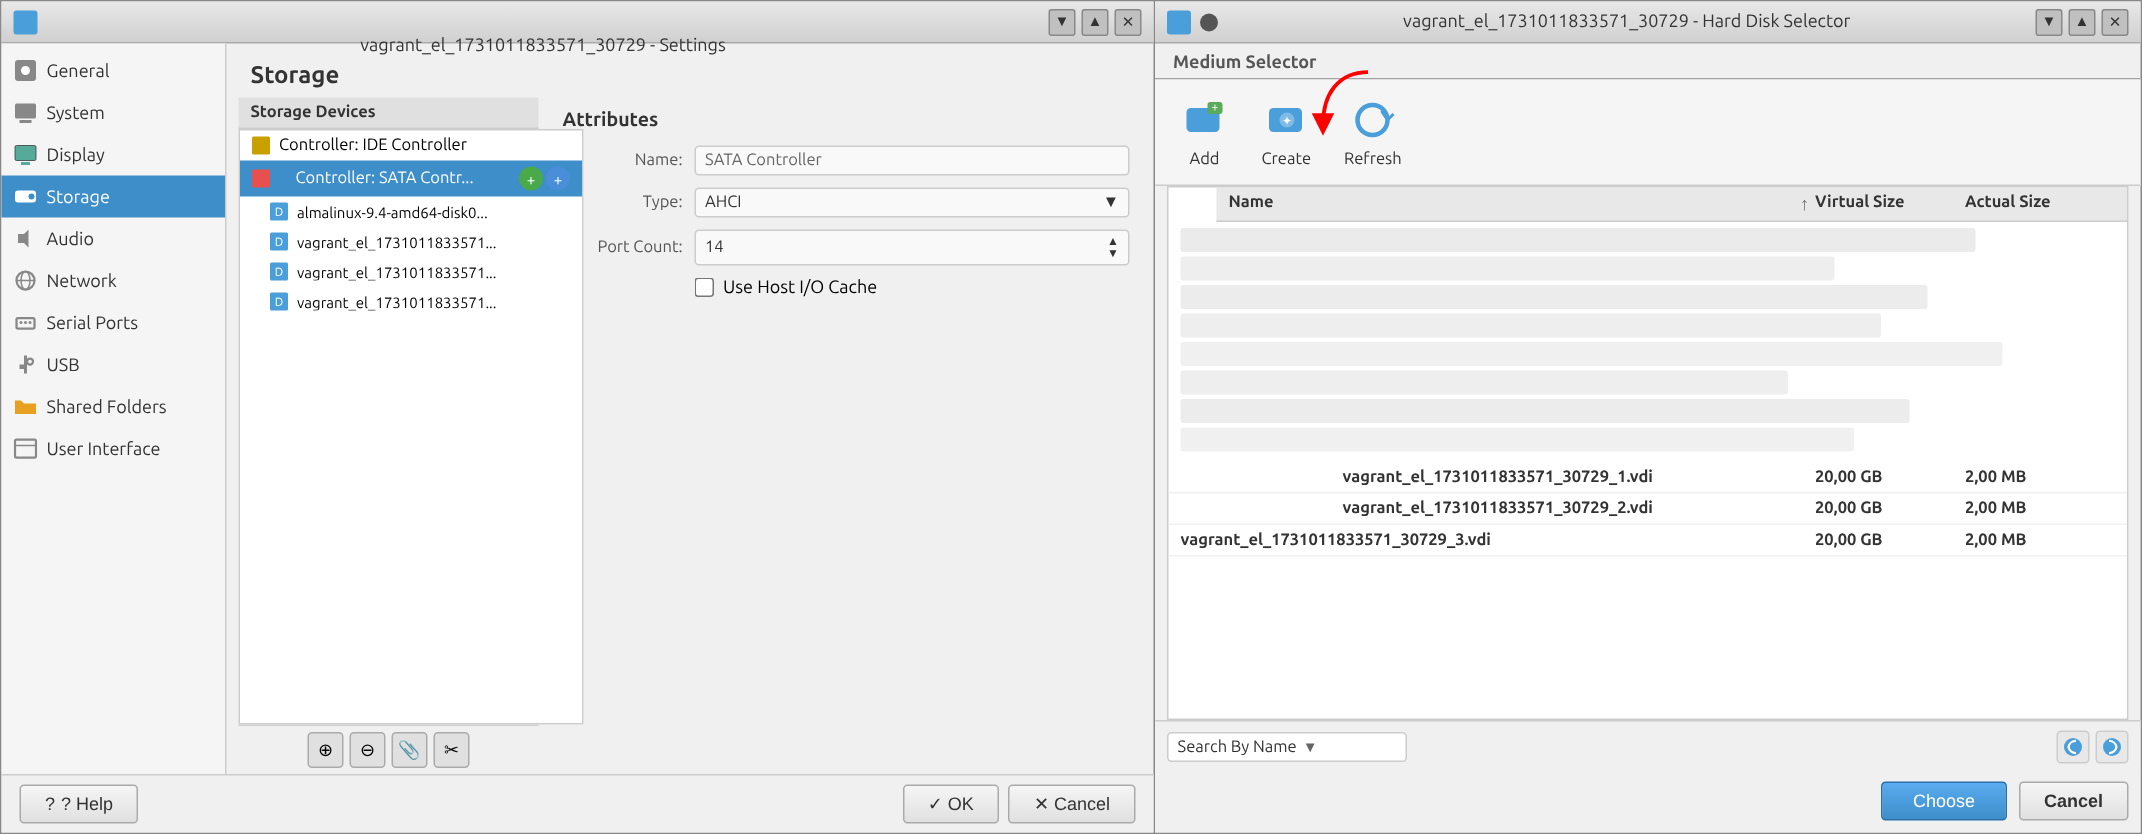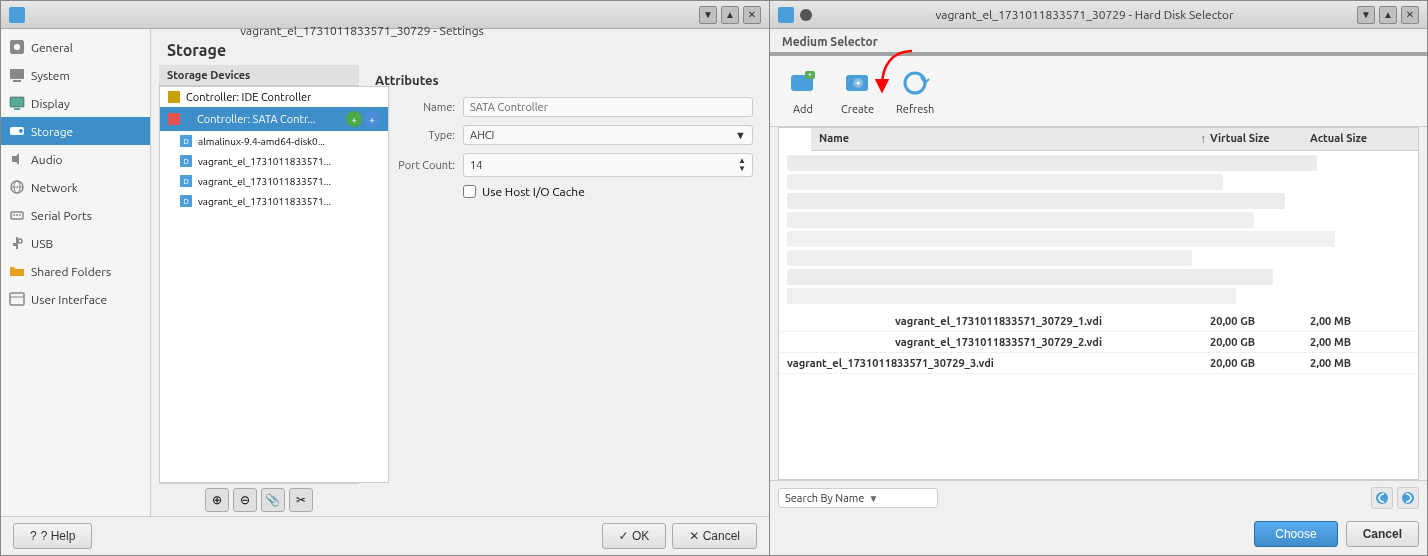--- a/index.html
+++ b/index.html
@@ -261,21 +261,21 @@
       text-align: center;
       font-size: 12px;
       color: #333;
     }
 
     .medium-selector-label {
       padding: 6px 12px 4px;
       font-weight: bold;
       font-size: 12px;
       color: #555;
-      border-bottom: 4px solid #a3a3a3;
+      border-bottom: 1px solid #a3a3a3;
     }
 
     .toolbar {
       display: flex;
       gap: 4px;
       padding: 6px 8px;
       border-bottom: 1px solid #ccc;
       background: #f5f5f5;
     }
 

